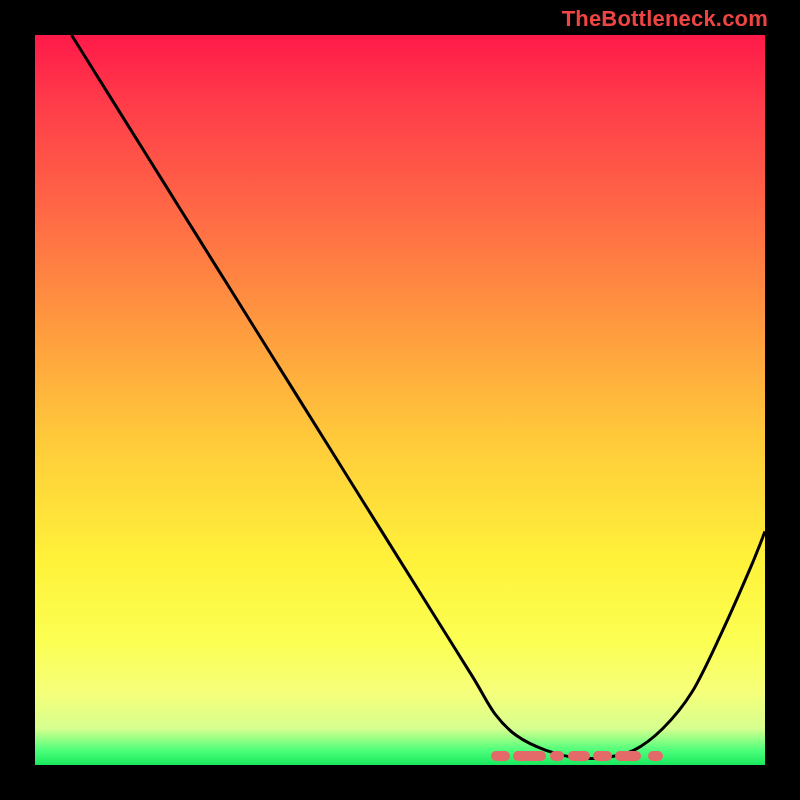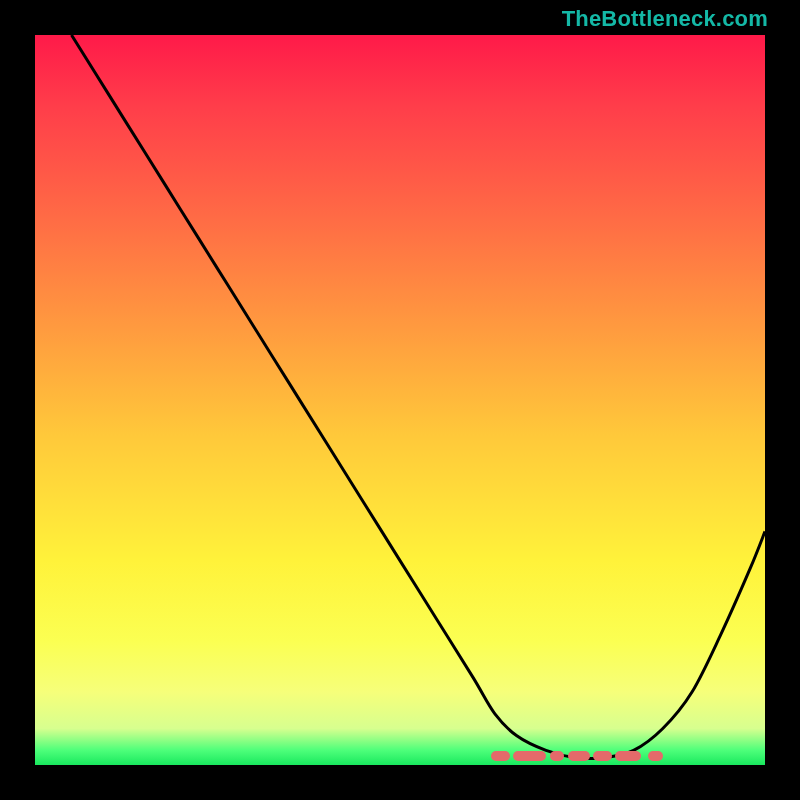--- a/index.html
+++ b/index.html
@@ -27,21 +27,21 @@
       #fbff52 83%,
       #f6ff7a 90%,
       #d7ff8f 95%,
       #4dff7a 98%,
       #19e85e 100%);
   }
   .watermark {
     position: absolute;
     top: 6px;
     right: 32px;
-    color: #14b8a6;
+    color: #ef4444;
     font-size: 22px;
     font-weight: 600;
     letter-spacing: 0.2px;
     user-select: none;
   }
   svg.curve {
     position: absolute;
     left: 0;
     top: 0;
     pointer-events: none;

